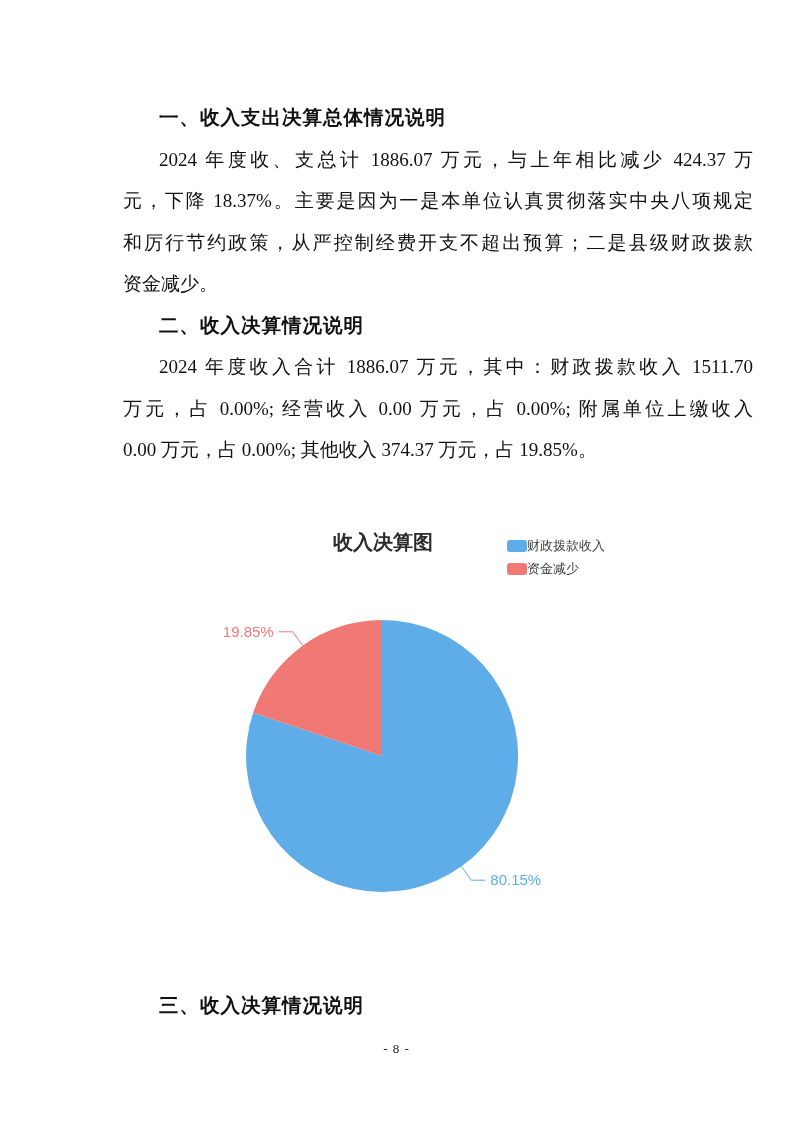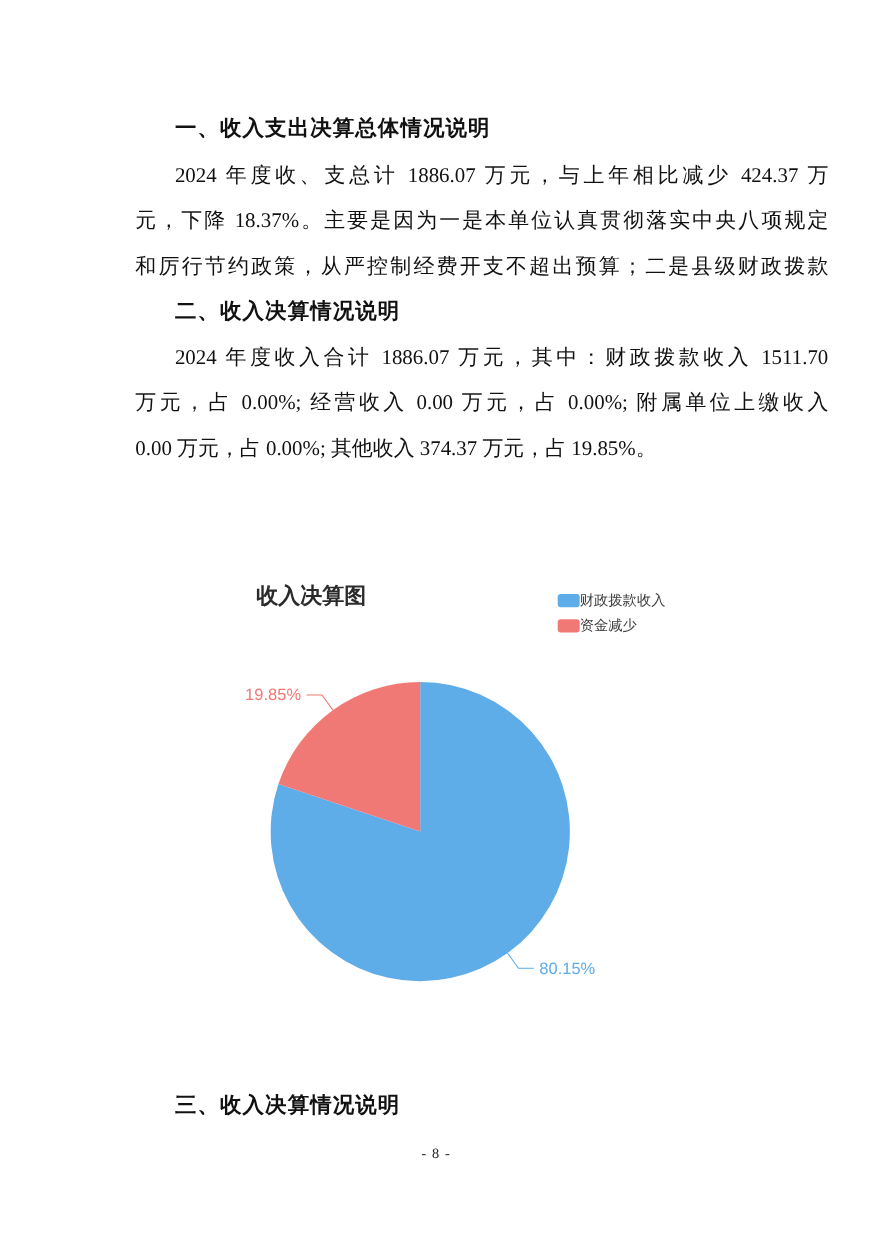--- a/index.html
+++ b/index.html
@@ -12,21 +12,21 @@
   .line{
     height:41.5px;line-height:41.5px;font-size:19px;white-space:nowrap;
   }
   .just{white-space:normal;text-align:justify;text-align-last:justify;}
   .indent{padding-left:36px;}
   .heading{
     font-family:"Liberation Sans","DejaVu Sans",sans-serif;
     font-weight:700;font-size:19.5px;letter-spacing:1px;
   }
   .chart-title{
-    position:absolute;left:233px;top:531px;width:300px;text-align:left;
+    position:absolute;left:233px;top:531px;width:300px;text-align:center;
     font-family:"Liberation Sans","DejaVu Sans",sans-serif;
     font-weight:700;font-size:20px;color:#2b2b2b;line-height:22px;
   }
   .legend{position:absolute;left:507px;top:534px;}
   .legend-row{display:flex;align-items:center;height:23.5px;cursor:pointer;}
   .legend-swatch{width:20px;height:12px;border-radius:3px;flex:0 0 auto;}
   .legend-label{
     font-family:"Liberation Sans","DejaVu Sans",sans-serif;
     font-size:13px;color:#3c3c3c;white-space:nowrap;
   }
@@ -41,20 +41,21 @@
 </head>
 <body>
 
 <div class="page">
 
   <div class="textflow">
     <div class="line heading indent">一、收入支出决算总体情况说明</div>
     <div class="line indent just">2024 年度收、支总计 1886.07 万元，与上年相比减少 424.37 万</div>
     <div class="line just">元，下降 18.37%。主要是因为一是本单位认真贯彻落实中央八项规定</div>
     <div class="line just">和厉行节约政策，从严控制经费开支不超出预算；二是县级财政拨款</div>
+    <div class="line">资金减少。</div>
     <div class="line heading indent">二、收入决算情况说明</div>
     <div class="line indent just">2024 年度收入合计 1886.07 万元，其中：财政拨款收入 1511.70</div>
     <div class="line just">万元，占 0.00%; 经营收入 0.00 万元，占 0.00%; 附属单位上缴收入</div>
     <div class="line">0.00 万元，占 0.00%; 其他收入 374.37 万元，占 19.85%。</div>
   </div>
 
   <div class="chart-title">收入决算图</div>
 
   <div class="legend">
     <div class="legend-row">

